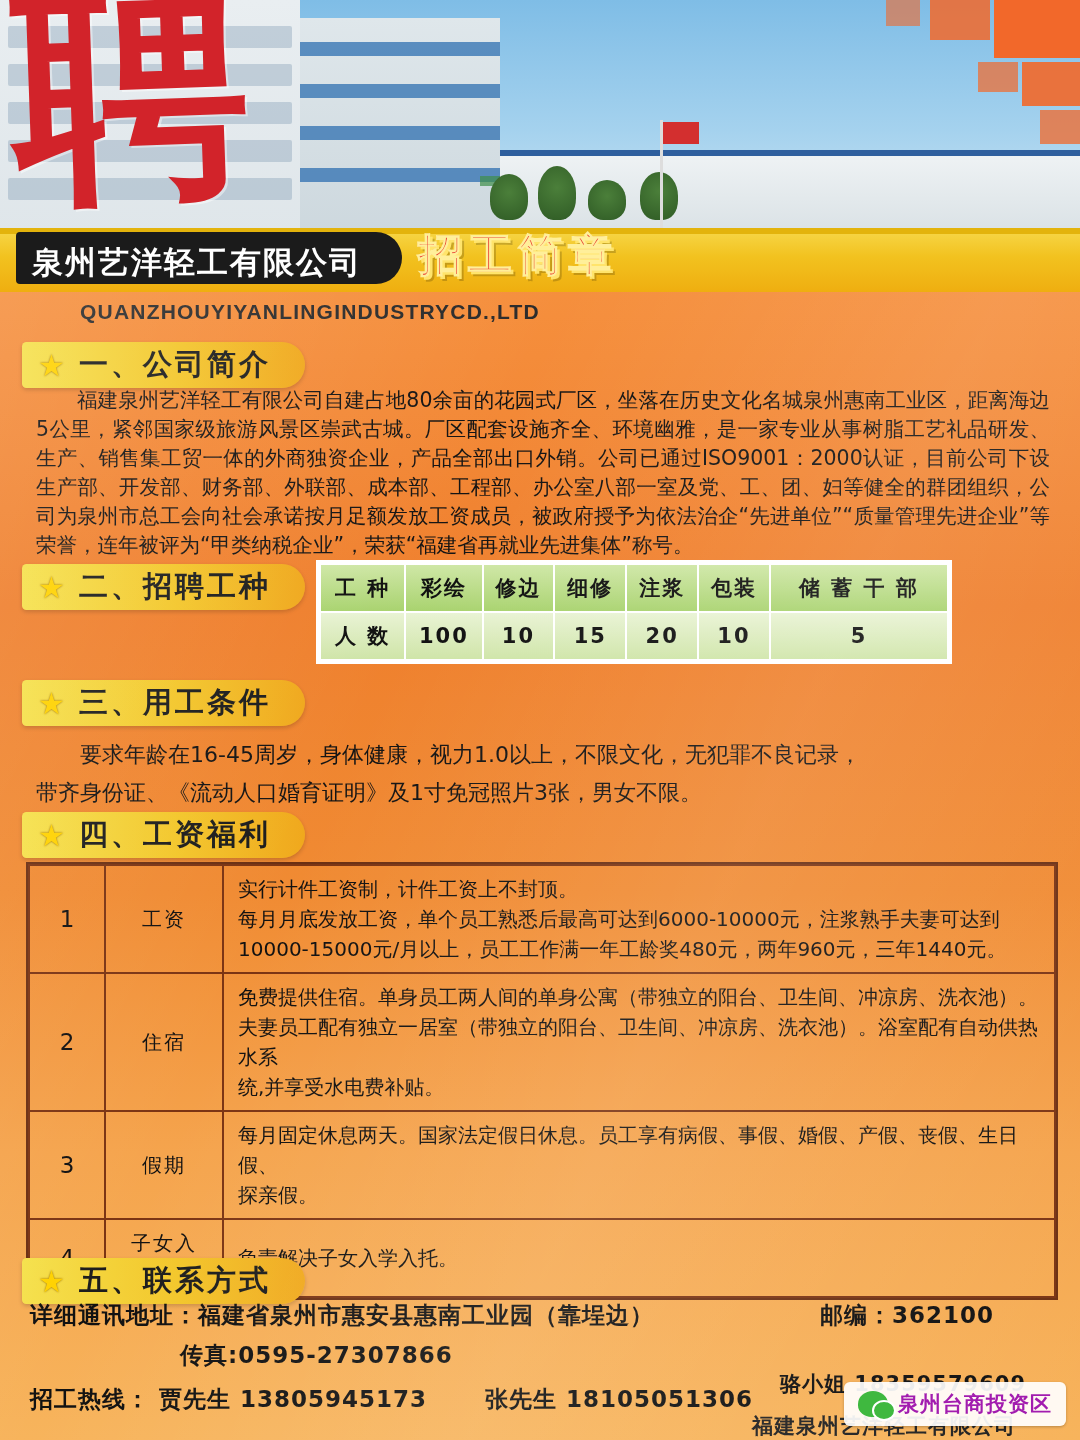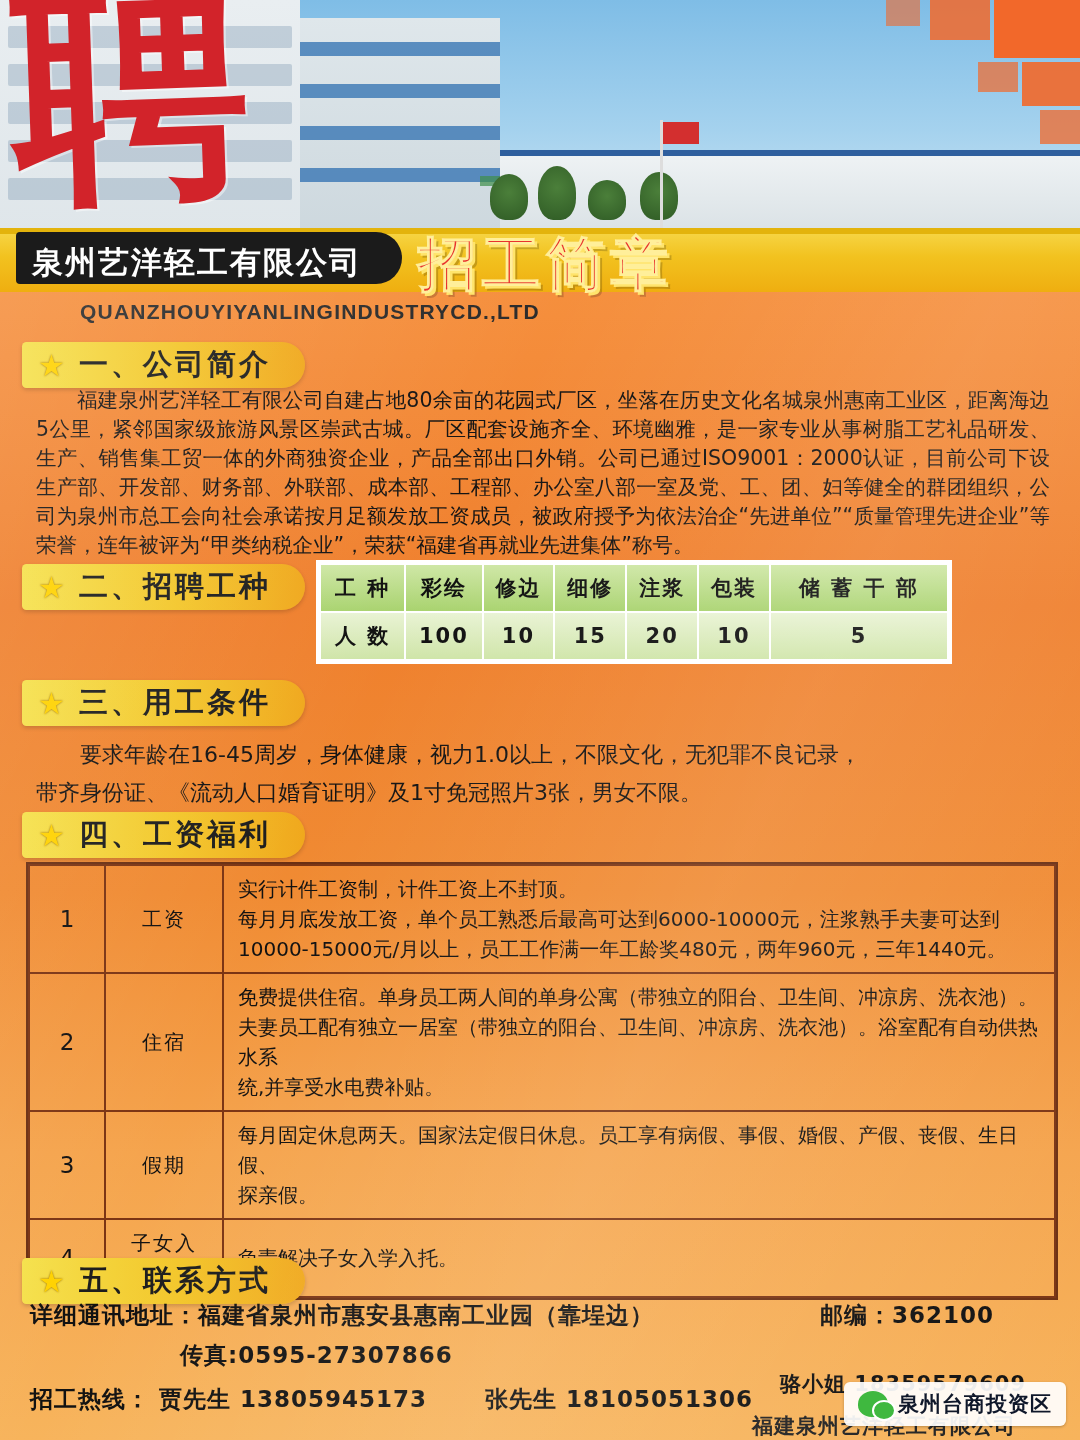--- a/index.html
+++ b/index.html
@@ -62,21 +62,21 @@
   .titlebar:before{
     content:"";position:absolute;left:0;top:0;width:1080px;height:6px;background:#e3b30c;
   }
   .cnameWrap{
     position:absolute;left:16px;top:232px;height:52px;display:flex;align-items:flex-end;
     background:#1b1b1b;border-radius:4px 26px 26px 4px;padding:0 40px 0 16px;
   }
   .cname{color:#fff;font-size:31px;letter-spacing:2px;font-weight:700;font-family:"DejaVu Sans",sans-serif;}
   .mainTitle{
     position:absolute;left:418px;top:226px;
-    font-size:58px;font-weight:700;letter-spacing:6px;
+    font-size:44px;font-weight:700;letter-spacing:6px;
     color:#e8322d;
     font-family:"DejaVu Sans",sans-serif;
     -webkit-text-stroke:1px #ffef9a;
     text-shadow:3px 3px 0 #ffe46b, 5px 5px 0 rgba(0,0,0,.18);
   }
   .enname{
     position:absolute;left:80px;top:300px;
     font-size:21px;letter-spacing:1.2px;color:#2b2b2b;font-weight:700;
   }
   
@@ -142,21 +142,21 @@
     position:absolute;right:14px;bottom:14px;height:44px;display:flex;align-items:center;gap:10px;
     background:rgba(255,255,255,.92);border-radius:6px;padding:0 14px;
     box-shadow:0 1px 3px rgba(0,0,0,.25);
   }
   .wechat .wicon{
     width:30px;height:26px;border-radius:50% 50% 45% 45%;background:#3fb83f;position:relative;
   }
   .wechat .wicon:after{
     content:"";position:absolute;right:-8px;bottom:-4px;width:20px;height:17px;border-radius:50%;background:#3fb83f;border:2px solid #fff;
   }
-  .wechat .wtxt{font-size:21px;color:#0f172a;letter-spacing:1px;font-weight:600;}
+  .wechat .wtxt{font-size:21px;color:#a21caf;letter-spacing:1px;font-weight:600;}
   
   .sheen{
     position:absolute;left:0;top:292px;width:1080px;height:1148px;
     background:linear-gradient(115deg,rgba(255,255,255,.12) 0%,rgba(255,255,255,0) 35%,rgba(255,255,255,.10) 62%,rgba(255,255,255,0) 100%);
     pointer-events:none;
   }
 </style>
 </head>
 <body>
 

